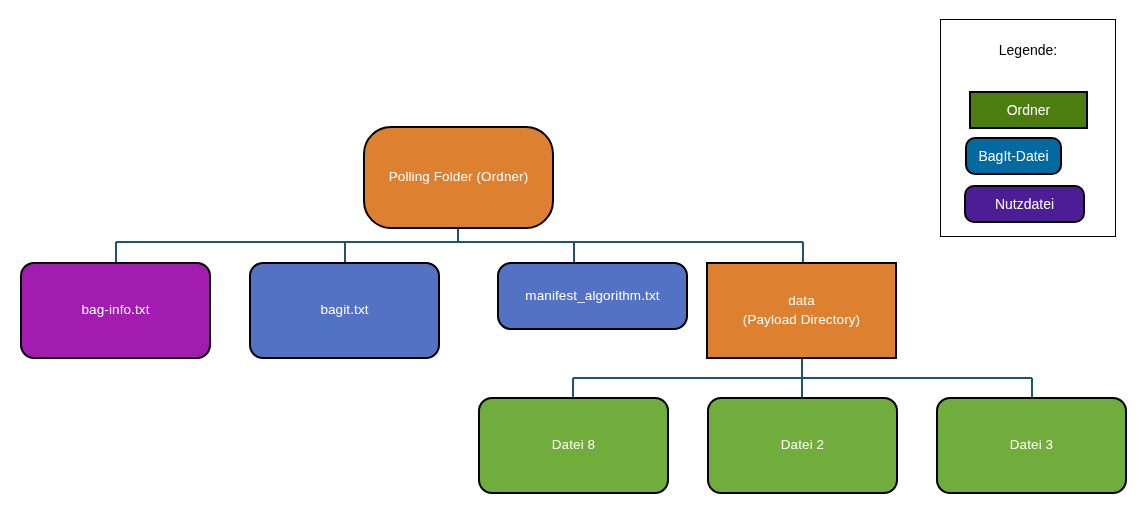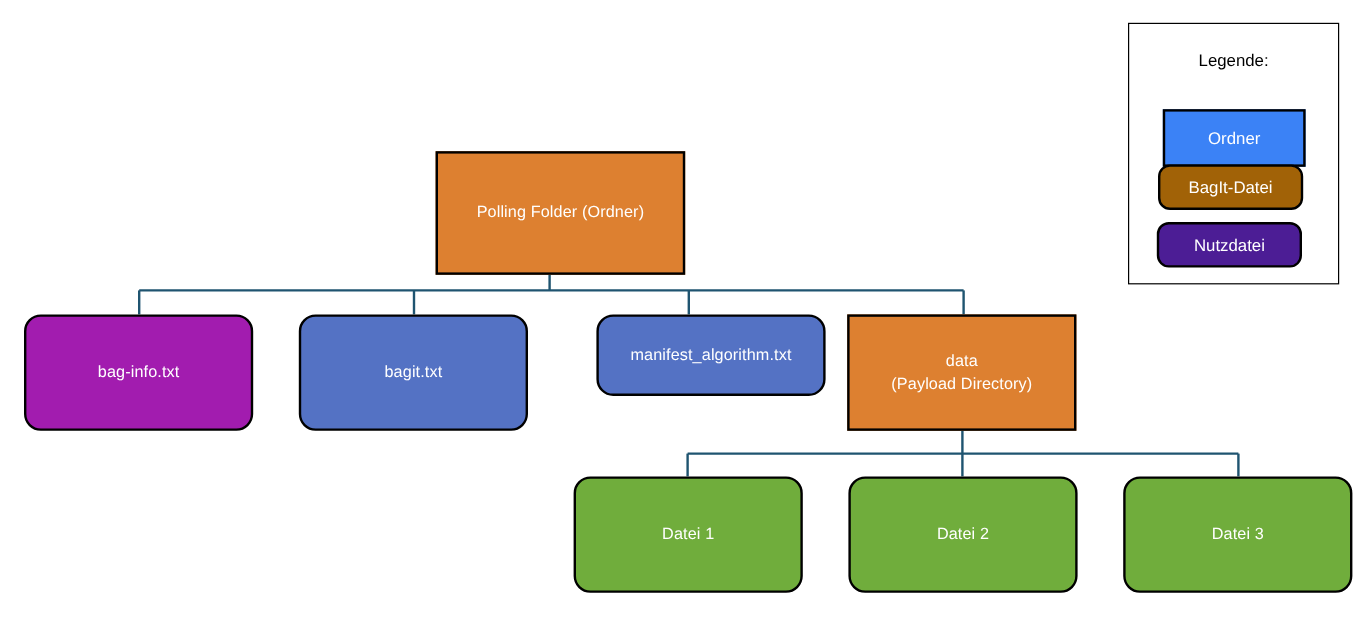--- a/index.html
+++ b/index.html
@@ -86,53 +86,53 @@
       <polyline points="574,242 574,262" fill="none" stroke="#1F5470" stroke-width="2"></polyline>
       <polyline points="803,242 803,262" fill="none" stroke="#1F5470" stroke-width="2"></polyline>
       <polyline points="802,359 802,378" fill="none" stroke="#1F5470" stroke-width="2"></polyline>
       <polyline points="573,378 1032,378" fill="none" stroke="#1F5470" stroke-width="2"></polyline>
       <polyline points="573,378 573,397" fill="none" stroke="#1F5470" stroke-width="2"></polyline>
       <polyline points="802,378 802,397" fill="none" stroke="#1F5470" stroke-width="2"></polyline>
       <polyline points="1032,378 1032,397" fill="none" stroke="#1F5470" stroke-width="2"></polyline>
     </svg>
 
   <div id="nodes-layer">
-      <div class="node folder" style="left: 363px; top: 126px; width: 208px; height: 103px; background: rgb(221, 128, 48);">
+      <div class="node folder" style="left: 363px; top: 126px; width: 191px; height: 103px; background: rgb(221, 128, 48); border-radius: 28px;">
         <span class="node-label">Polling Folder (Ordner)</span>
       </div>
       <div class="node file" style="left: 20px; top: 262px; width: 191px; height: 97px; background: #a21caf;">
         <span class="node-label">bag-info.txt</span>
       </div>
       <div class="node file" style="left: 249px; top: 262px; width: 191px; height: 97px; background: rgb(84, 114, 196);">
         <span class="node-label">bagit.txt</span>
       </div>
       <div class="node file" style="left: 478px; top: 262px; width: 191px; height: 68px; background: rgb(84, 114, 196); margin-left: 19px;">
         <span class="node-label">manifest_algorithm.txt</span>
       </div>
       <div class="node folder" style="left: 706px; top: 262px; width: 191px; height: 97px; background: rgb(221, 128, 48);">
         <span class="node-label">data<br>(Payload Directory)</span>
       </div>
       <div class="node file" style="left: 478px; top: 397px; width: 191px; height: 97px; background: rgb(112, 173, 60);">
-        <span class="node-label">Datei 1</span>
+        <span class="node-label">Datei 8</span>
       </div>
       <div class="node file" style="left: 707px; top: 397px; width: 191px; height: 97px; background: rgb(112, 173, 60); text-align: right;">
         <span class="node-label">Datei 2</span>
       </div>
       <div class="node file" style="left: 936px; top: 397px; width: 191px; height: 97px; background: rgb(112, 173, 60);">
         <span class="node-label">Datei 3</span>
       </div>
     </div>
 
   <div id="legend" style="left: 940px; top: 19px; width: 176px; height: 218px;">
     <div id="legend-title">Legende:</div>
     <div id="legend-items">
-        <div class="legend-item folder" style="left: 28px; top: 71px; width: 119px; height: 48px; background: #3b82f6;">
+        <div class="legend-item folder" style="left: 28px; top: 71px; width: 119px; height: 38px; background: #4d7c0f;">
           <span>Ordner</span>
         </div>
-        <div class="legend-item file" style="left: 24px; top: 117px; width: 121px; height: 38px; background: #a16207;">
+        <div class="legend-item file" style="left: 24px; top: 117px; width: 97px; height: 38px; background: #0369a1;">
           <span>BagIt-Datei</span>
         </div>
         <div class="legend-item file" style="left: 23px; top: 165px; width: 121px; height: 38px; background: #4c1d95;">
           <span>Nutzdatei</span>
         </div>
       </div>
   </div>
 
 </div>
 

